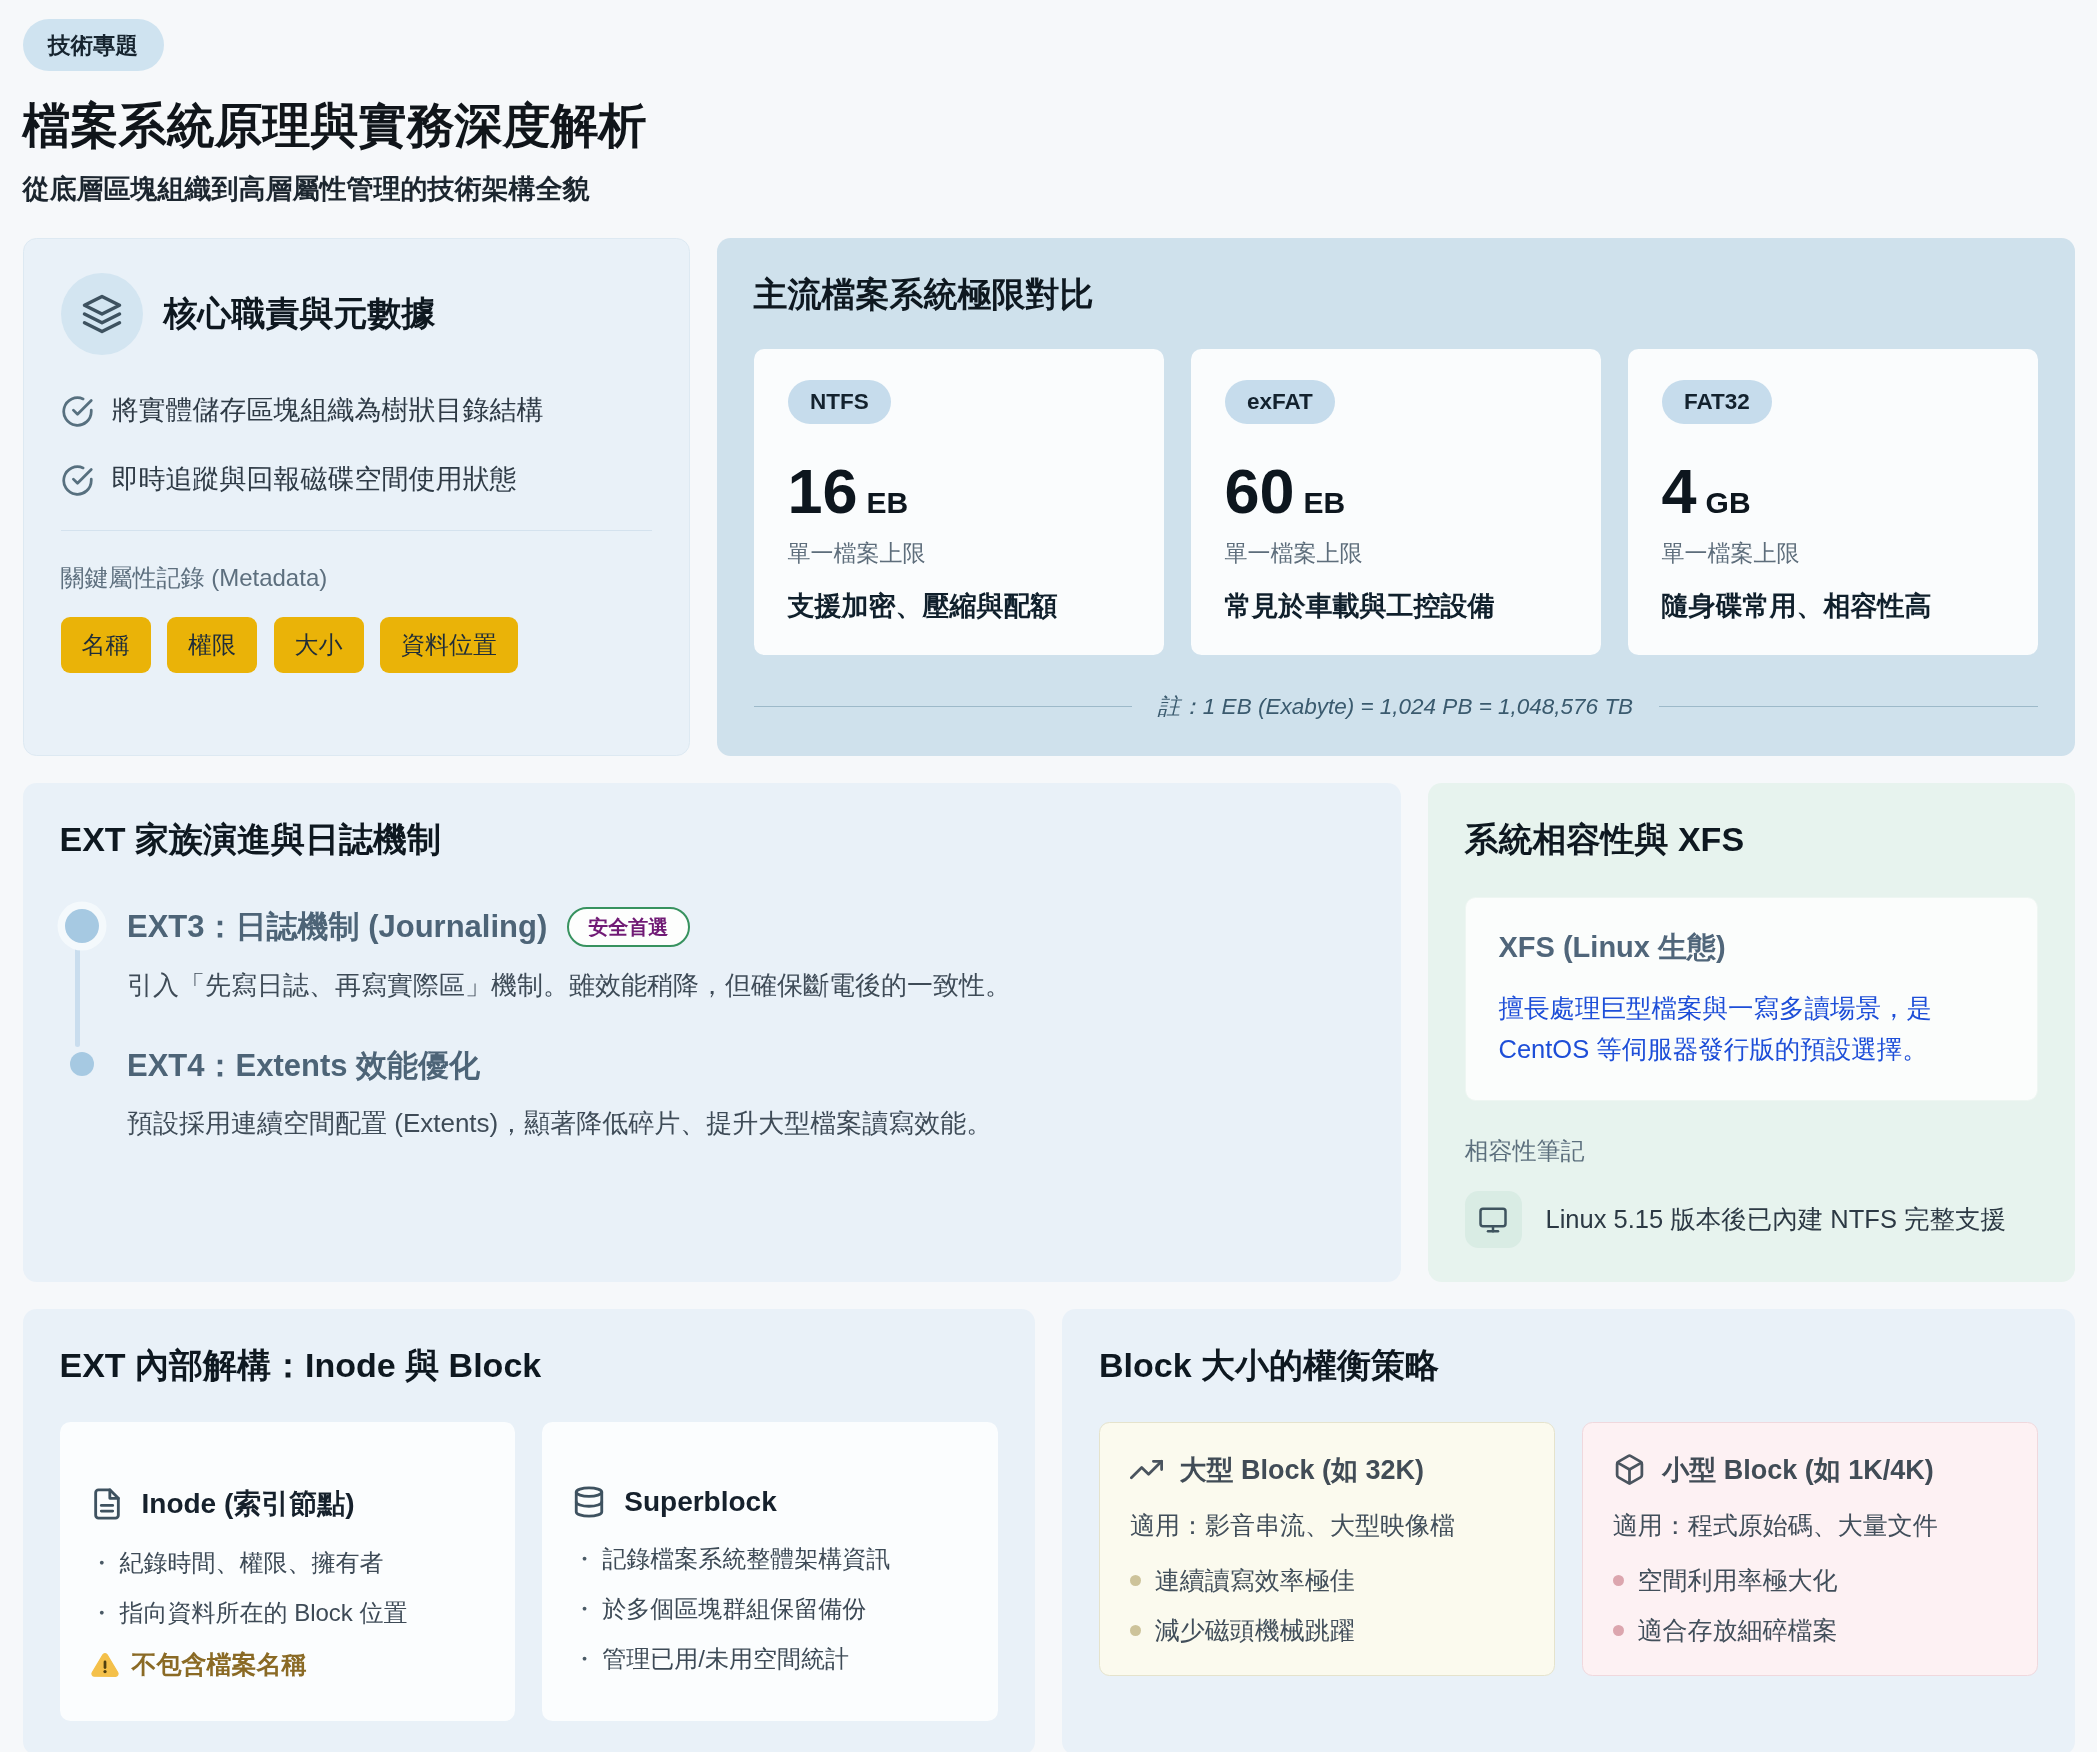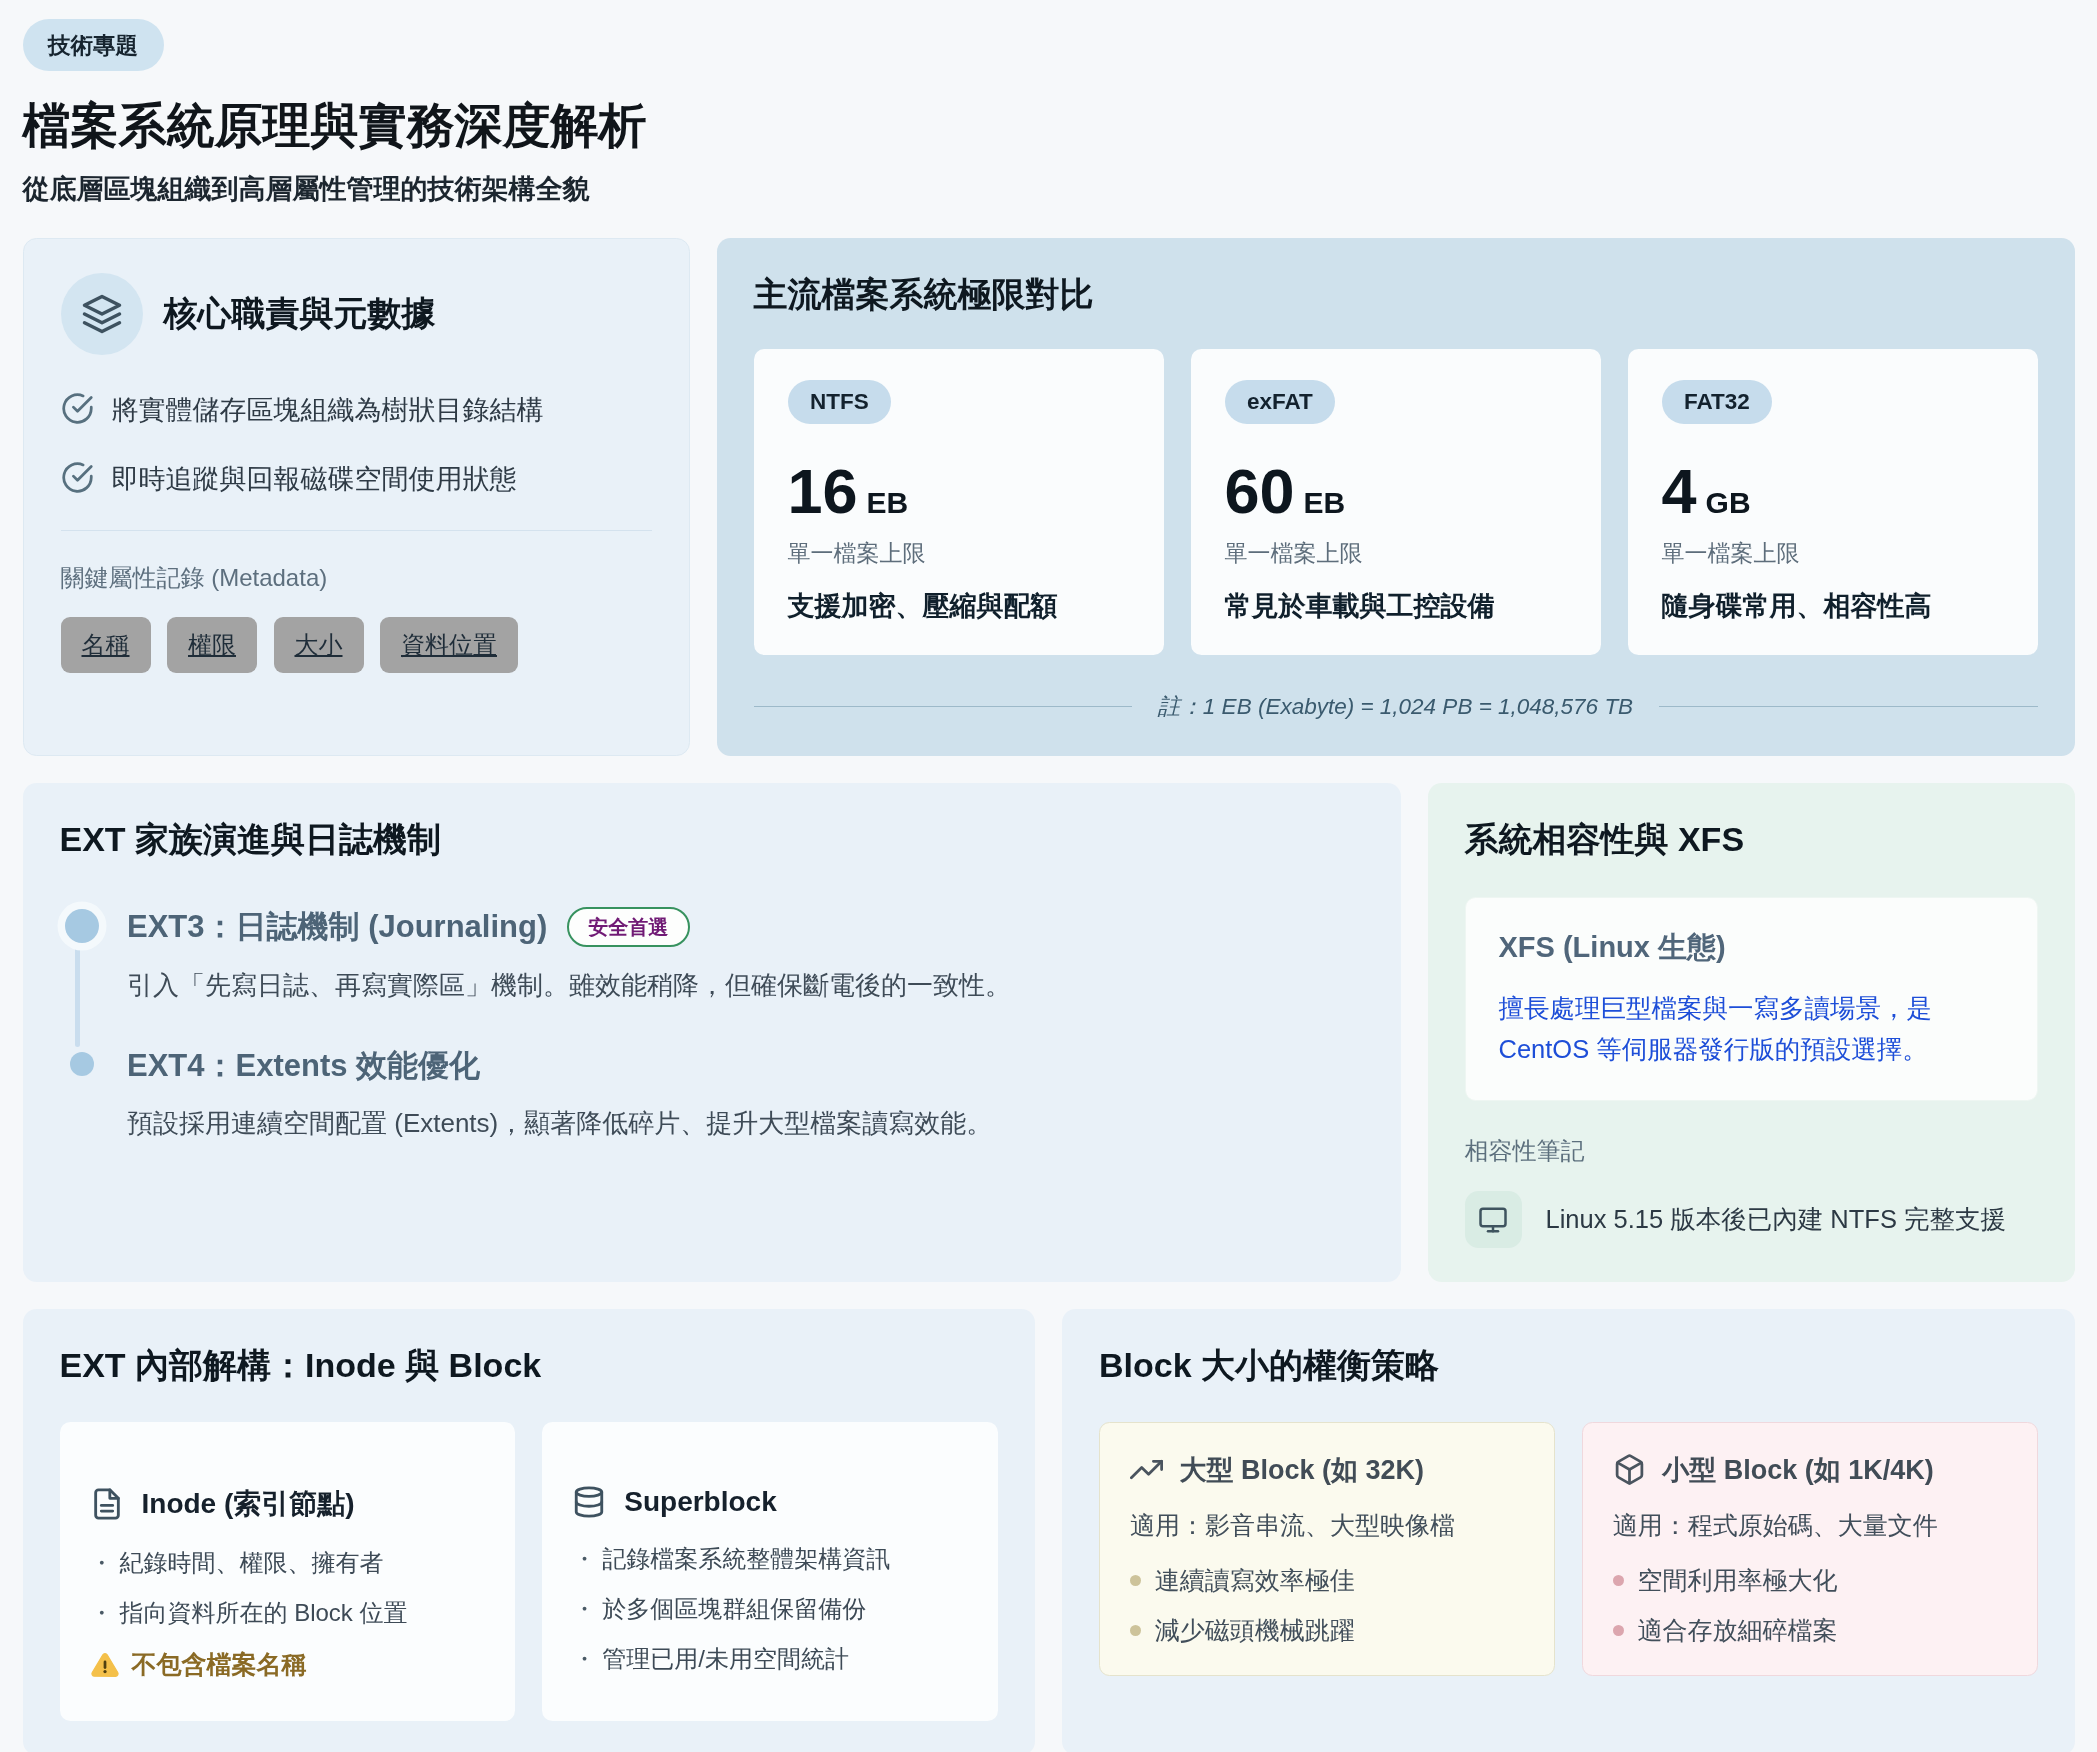--- a/index.html
+++ b/index.html
@@ -31,29 +31,29 @@
   .card h2 { margin: 0; font-size: 34px; font-weight: 700; color: #0e1820; }
 
   
   .core-card { background: #e9f1f8; border: 0.7px solid #dde9f2; }
   .core-head { display: flex; align-items: center; gap: 21px; margin-bottom: 37px; }
   .icon-circle {
     width: 82px; height: 82px; border-radius: 50%;
     background: #d3e5f1; display: flex; align-items: center; justify-content: center;
     flex: none;
   }
-  .check-item { display: flex; align-items: flex-start; gap: 18px; margin-bottom: 33px; }
+  .check-item { display: flex; align-items: flex-end; gap: 18px; margin-bottom: 33px; }
   .check-item svg { flex: none; }
   .check-item span.txt { font-size: 27px; color: #2e3a45; }
   .divider { border: none; border-top: 1.5px solid #d4e2ee; margin: 3px 0 31px; }
   .meta-label { font-size: 24px; color: #5d6f7e; margin-bottom: 22.5px; }
   .chips { display: flex; gap: 16.5px; }
   .chip {
-    background: #a3a3a3; border-radius: 9px;
-    padding: 12px 21px; font-size: 24px; color: #1f2d39; text-decoration: underline;
+    background: #eab308; border-radius: 9px;
+    padding: 12px 21px; font-size: 24px; color: #1f2d39;
   }
 
   
   .compare-card { background: #cfe1ec; }
   .compare-card h2 { margin-bottom: 31px; }
   .sys-row { display: flex; gap: 27px; }
   .sys-card {
     flex: 1; background: #fafcfd; border-radius: 10.5px;
     padding: 31px 34px; min-height: 291px;
   }

